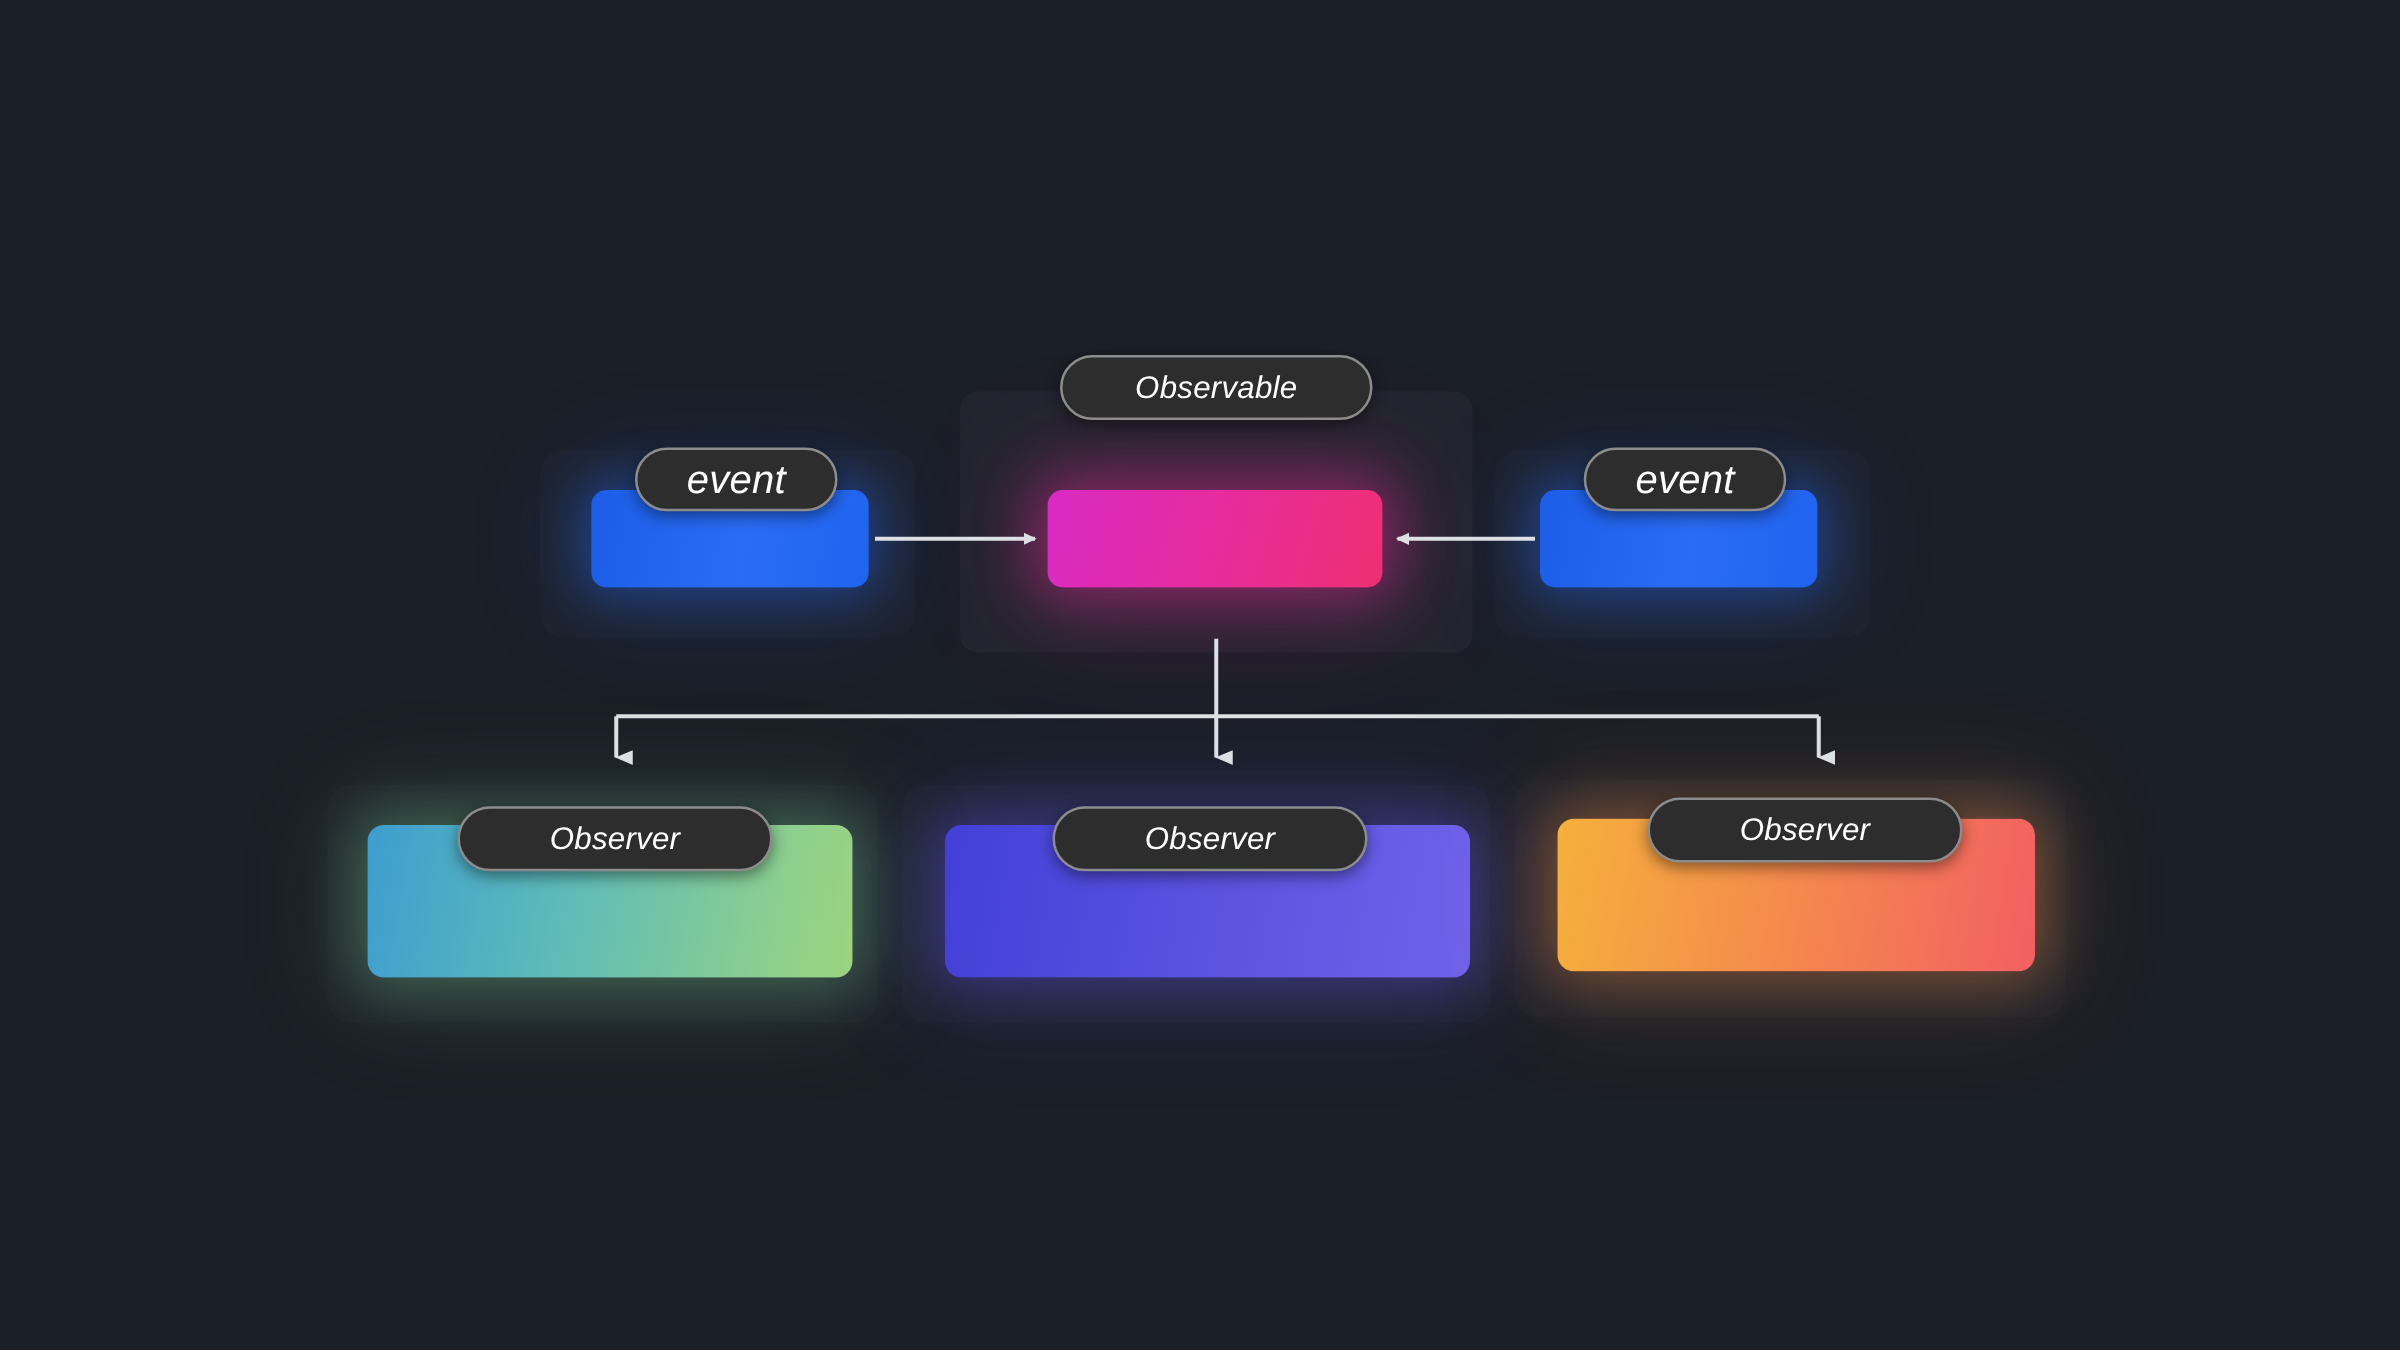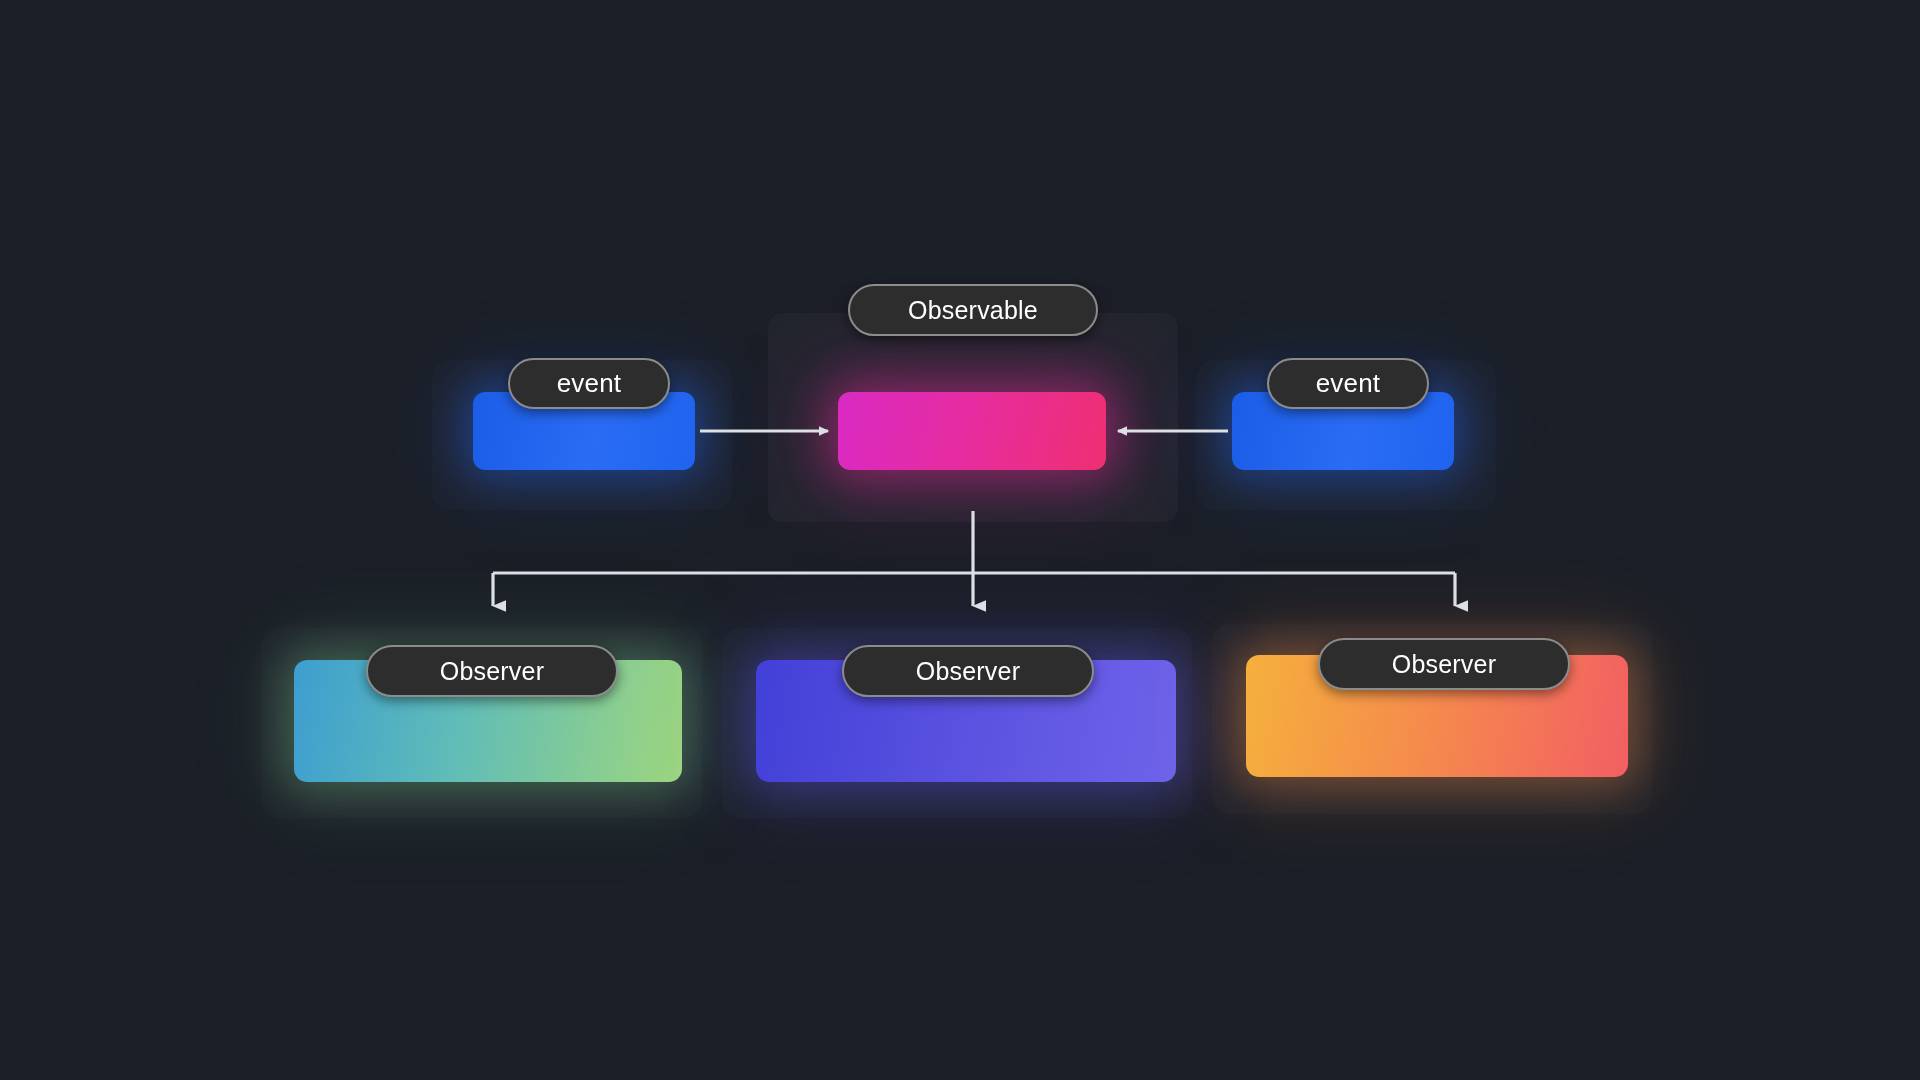--- a/index.html
+++ b/index.html
@@ -13,20 +13,21 @@
     height: 1080px;
     overflow: hidden;
     font-family: "Liberation Sans", sans-serif;
   }
 
   #canvas {
     position: relative;
     width: 1920px;
     height: 1080px;
     background: #1b1f27;
+    font-style: italic;
   }
 
   
   .panel {
     position: absolute;
     border-radius: 14px;
     background: #21252e;
   }
   .panel-soft {
     position: absolute;
@@ -89,21 +90,21 @@
     border-radius: 26px;
     background: #2d2d2d;
     border: 2px solid #8c8c8c;
     color: #ffffff;
     font-size: 25px;
     letter-spacing: .2px;
     white-space: nowrap;
     box-shadow: 0 4px 12px rgba(0,0,0,0.45);
     z-index: 30;
   }
-  .pill.sm { font-size: 26px; height: 47px; }
+  .pill.sm { font-size: 32px; height: 47px; }
 
   .pill-observable { left: 848px;  top: 284px; width: 246px; padding: 0; }
   .pill-event-l    { left: 508px;  top: 358px; width: 158px; padding: 0; }
   .pill-event-r    { left: 1267px; top: 358px; width: 158px; padding: 0; }
   .pill-obs-1      { left: 366px;  top: 645px; width: 248px; padding: 0; }
   .pill-obs-2      { left: 842px;  top: 645px; width: 248px; padding: 0; }
   .pill-obs-3      { left: 1318px; top: 638px; width: 248px; padding: 0; }
 
   
   svg.links {

